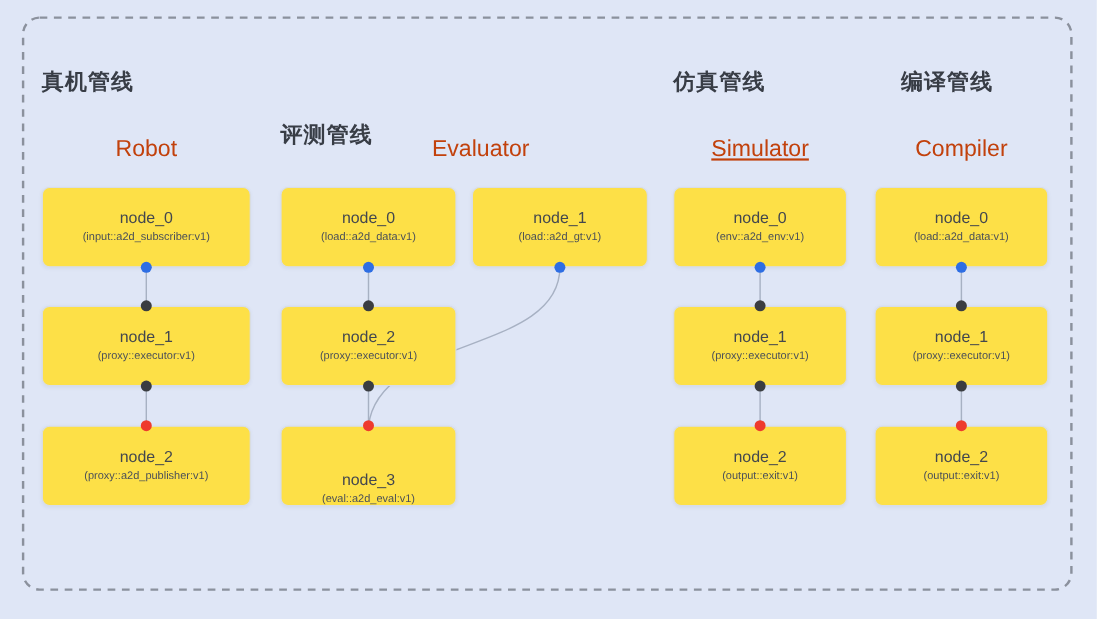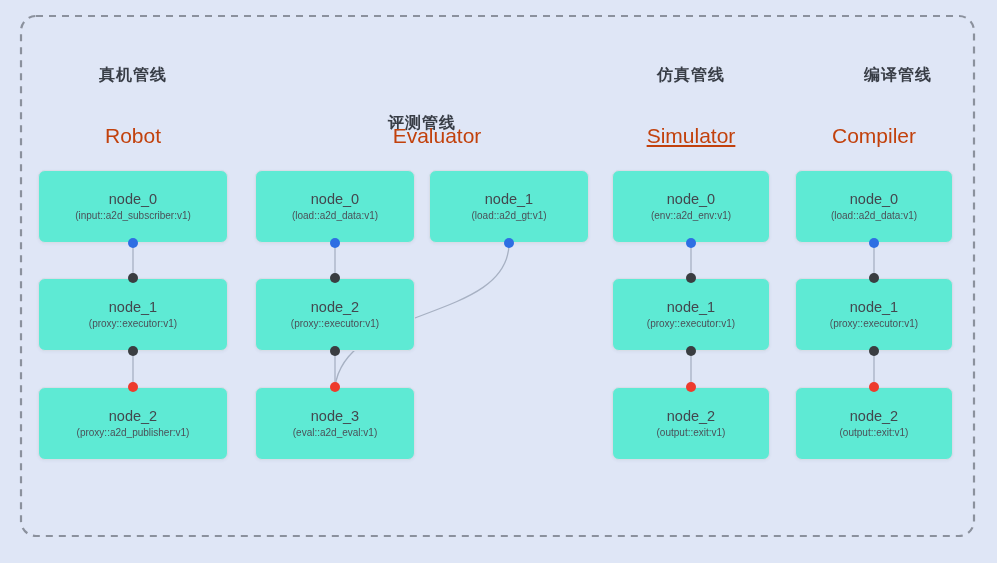--- a/index.html
+++ b/index.html
@@ -12,53 +12,53 @@
   }
   svg.layer{position:absolute;left:0;top:0;z-index:0;}
   svg.layer.edges{z-index:1;}
   svg.layer.dots{z-index:3;}
   .frame-rect{fill:none;stroke:#8b919d;stroke-width:2.2;stroke-dasharray:7 6;}
   .edge{stroke:#a7b1c3;stroke-width:1.3;fill:none;}
   .dot{stroke:none;}
 
   .cn-title{
     position:absolute;top:62px;height:26px;
-    font-size:16px;font-weight:bold;color:#383d46;
-    text-align:center;line-height:26px;z-index:2;
+    font-size:20px;font-weight:bold;color:#383d46;
+    line-height:26px;z-index:2;
     letter-spacing:1px;
   }
   .en-title{
     position:absolute;top:123px;height:26px;
     font-size:21px;font-weight:400;color:#c2410c;
     text-align:center;line-height:26px;z-index:2;
   }
   .node-box{
     position:absolute;height:73px;box-sizing:border-box;
-    background:#5eead4;border:1px solid #d8dde7;border-radius:7px;
+    background:#fde047;border:1px solid #d8dde7;border-radius:7px;
     display:flex;flex-direction:column;align-items:center;justify-content:center;
     gap:5px;z-index:2;
     box-shadow:0 1px 3px rgba(80,95,130,0.07);
   }
   .node-title{font-size:14.5px;color:#43474e;line-height:1;}
   .node-type{font-size:10px;color:#4b5058;line-height:1;}
 
   
   #h-cn-0{left:38px;width:190px;}   #h-en-0{left:38px;width:190px;}
   #h-cn-1{left:255px;width:334px;margin-top:48px;}  #h-en-1{left:270px;width:334px;}
   #h-cn-2{left:612px;width:158px;}  #h-en-2{left:612px;width:158px;text-decoration:underline;}
   #h-cn-3{left:819px;width:158px;}  #h-en-3{left:795px;width:158px;}
 
   
   #b-r0{left:38px;top:170px;width:190px;}
   #b-r1{left:38px;top:278px;width:190px;}
   #b-r2{left:38px;top:387px;width:190px;}
   #b-e0{left:255px;top:170px;width:160px;}
   #b-e1{left:429px;top:170px;width:160px;}
   #b-e2{left:255px;top:278px;width:160px;}
-  #b-e3{left:255px;top:387px;width:160px;}
+  #b-e3{left:255px;top:387px;width:160px;justify-content:flex-end;}
   #b-s0{left:612px;top:170px;width:158px;}
   #b-s1{left:612px;top:278px;width:158px;}
   #b-s2{left:612px;top:387px;width:158px;}
   #b-c0{left:795px;top:170px;width:158px;}
   #b-c1{left:795px;top:278px;width:158px;}
   #b-c2{left:795px;top:387px;width:158px;}
 </style>
 </head>
 <body>
 

